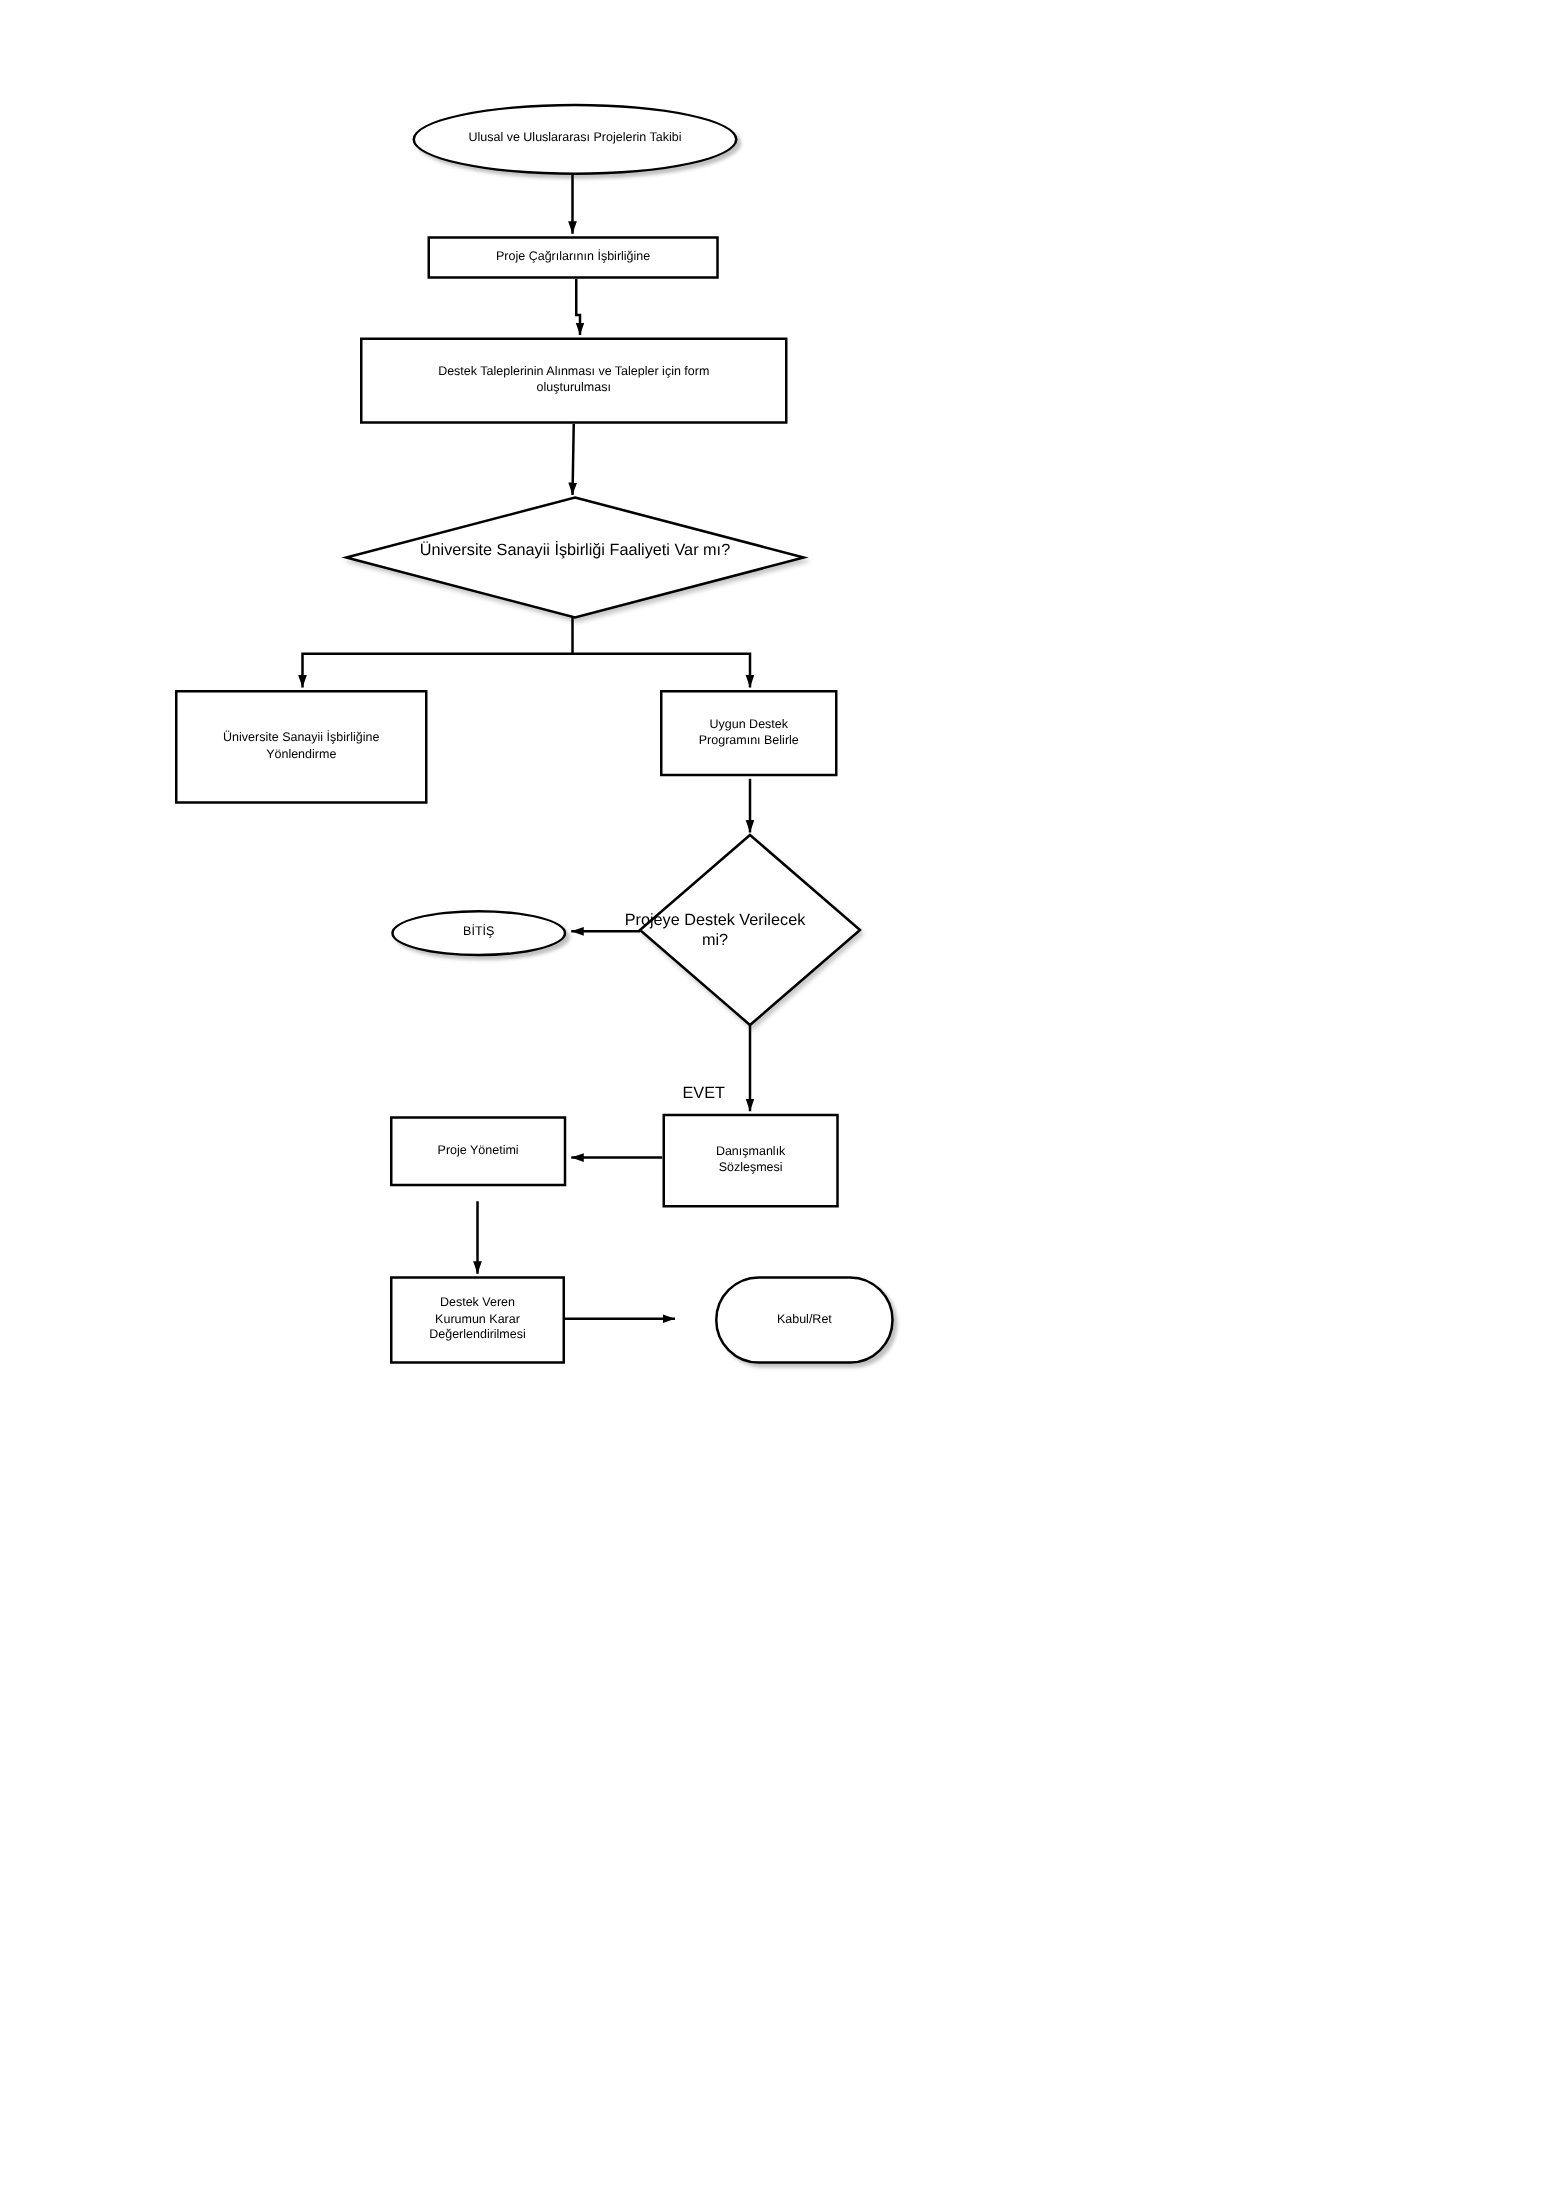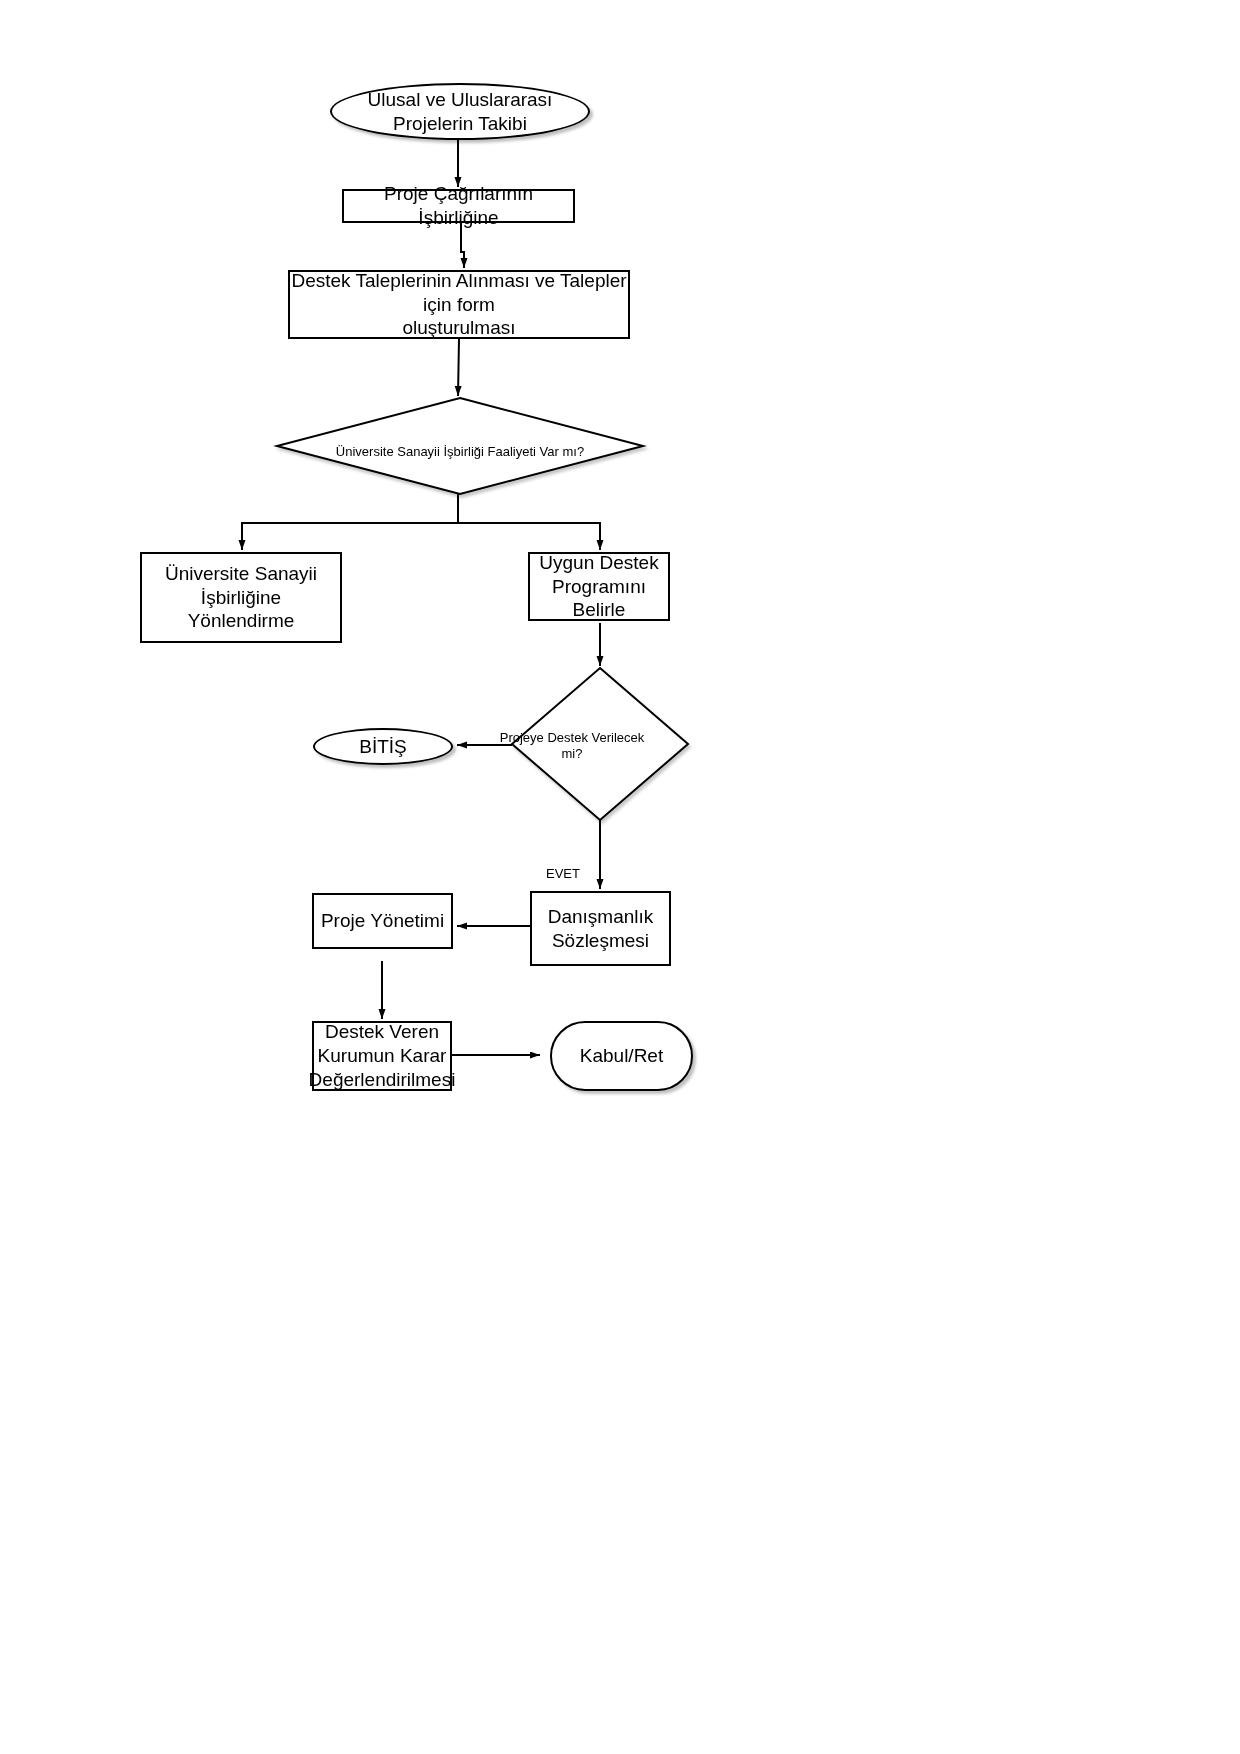--- a/index.html
+++ b/index.html
@@ -25,34 +25,34 @@
   }
   .node {
     position: absolute;
     box-sizing: border-box;
     border: 2px solid #000000;
     background: #ffffff;
     display: flex;
     align-items: center;
     justify-content: center;
     text-align: center;
-    font-size: 19px;
+    font-size: 10px;
     line-height: 1.25;
     color: #000000;
   }
   .node span, .dlabel span, .elabel span {
     white-space: pre-line;
   }
   .ellipse { border-radius: 50%; }
   .stadium { border-radius: 36px; }
   .shadow  { box-shadow: 3px 3px 3px rgba(0,0,0,0.25); }
   .dlabel, .elabel {
     position: absolute;
     display: flex;
-    align-items: flex-end;
+    align-items: flex-start;
     justify-content: center;
     text-align: center;
     font-size: 13px;
     line-height: 1.25;
     pointer-events: none;
   }
   svg .edge {
     stroke: #000000;
     stroke-width: 2;
     fill: none;
@@ -140,17 +140,17 @@
   <div class="node" style="left:312px; top:893px; width:141px; height:56px;">
     <span>Proje Yönetimi</span>
   </div>
 
   <div class="node" style="left:312px; top:1021px; width:140px; height:70px;">
     <span>Destek Veren
 Kurumun Karar
 Değerlendirilmesi</span>
   </div>
 
-  <div class="node stadium shadow" style="left:550px; top:1021px; width:143px; height:70px;">
+  <div class="node stadium shadow" style="left:572px; top:1021px; width:143px; height:70px;">
     <span>Kabul/Ret</span>
   </div>
 
 </div>
 
 </body></html>

